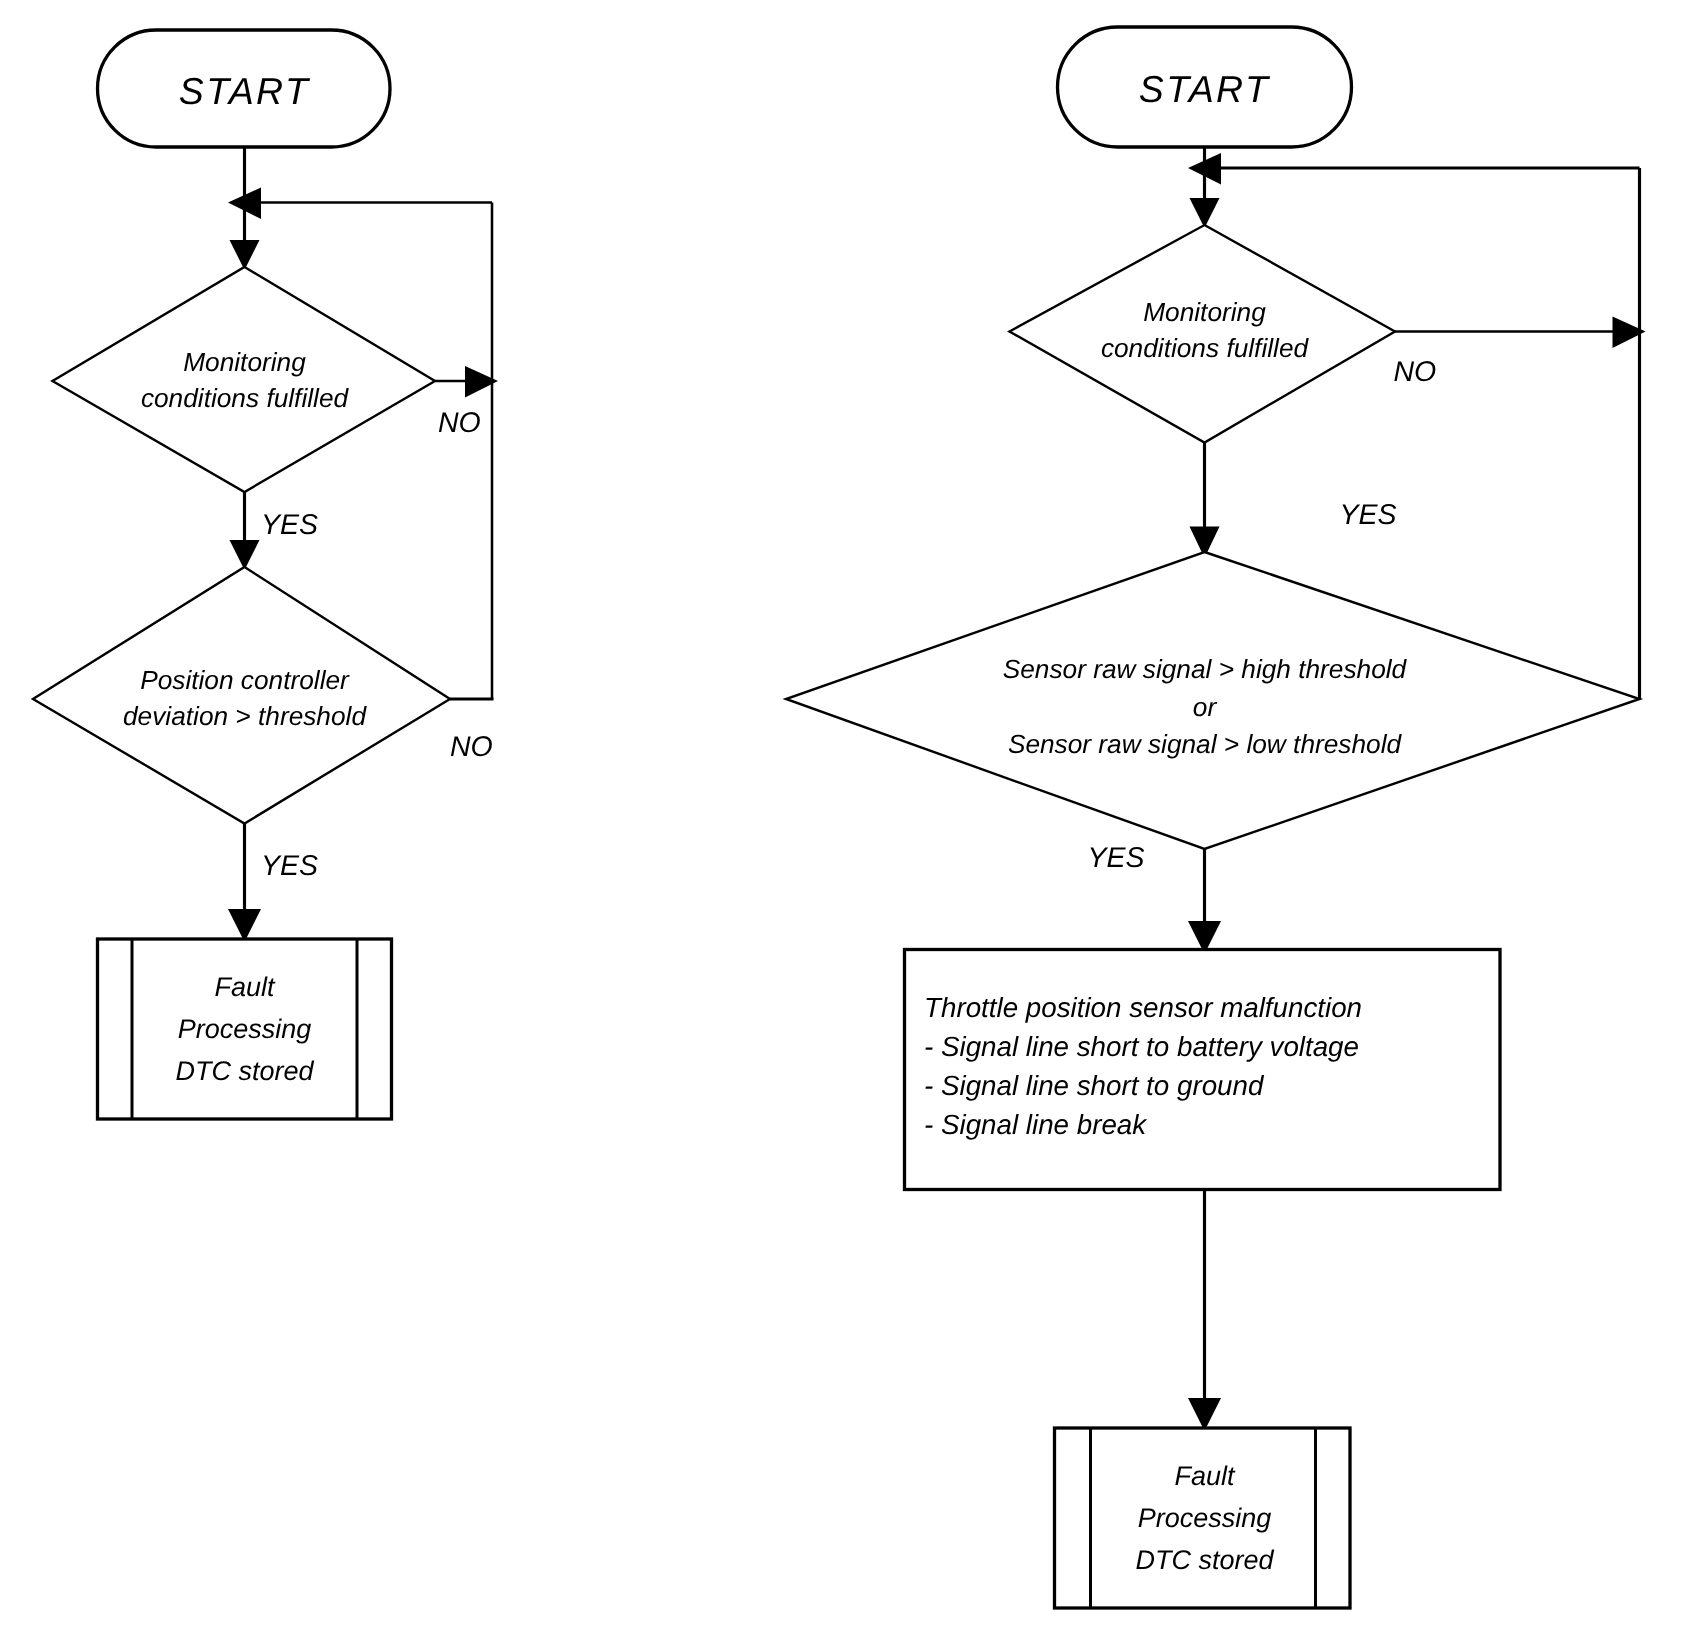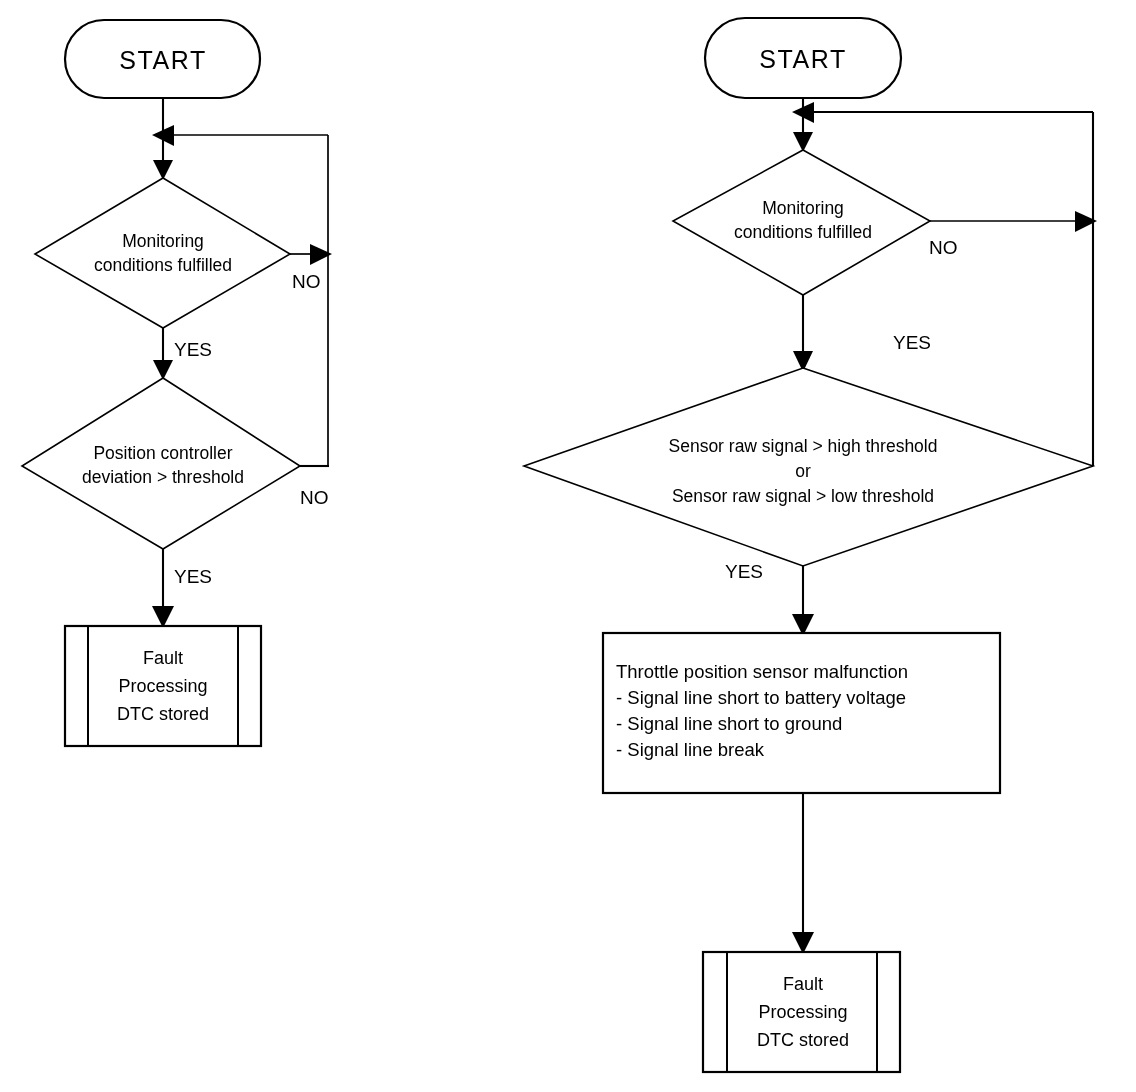--- a/index.html
+++ b/index.html
@@ -12,20 +12,21 @@
     width: 1136px;
     height: 1092px;
     font-family: "Liberation Sans", sans-serif;
     overflow: hidden;
   }
   #canvas {
     position: relative;
     width: 1104px;
     height: 1092px;
     background: #ffffff;
+    font-style: italic;
   }
   svg#flow {
     position: absolute;
     top: 0;
     left: 0;
     width: 1136px;
     height: 1092px;
     display: block;
   }
   .shape {

